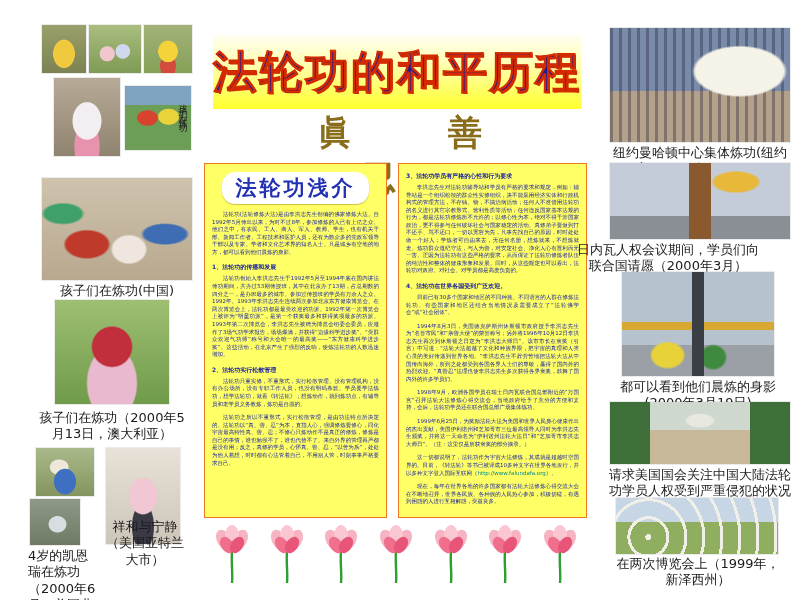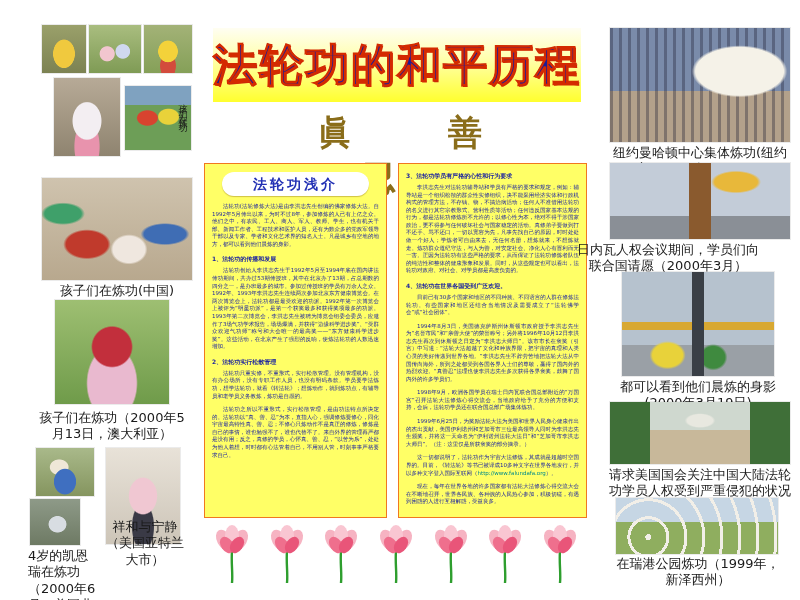--- a/index.html
+++ b/index.html
@@ -4,38 +4,38 @@
 <style>
   html,body{margin:0;padding:0;}
   body{width:800px;height:600px;background:#ffffff;position:relative;overflow:hidden;
        font-family:"DejaVu Sans","Liberation Sans",sans-serif;}
   .ph{position:absolute;background-size:cover;box-shadow:0 0 0 1px rgba(0,0,0,0.08);}
   .cap{position:absolute;color:#1a1a1a;font-size:13px;line-height:1.25;text-align:center;}
   .vcap{position:absolute;color:#1a1a1a;font-size:9px;letter-spacing:4px;
         writing-mode:vertical-rl;text-orientation:upright;}
 
   
-  .banner{position:absolute;left:213px;top:28px;width:368px;height:74px;
+  .banner{position:absolute;left:213px;top:35px;width:368px;height:74px;
           background:linear-gradient(180deg,#fffef2 0%,#ffffb0 40%,#ffff2e 100%);
           display:flex;align-items:center;justify-content:center;}
   .banner .t{font-size:44px;font-weight:bold;color:#1c1c96;letter-spacing:2px;
              -webkit-text-stroke:1px #d42a00;text-shadow:1px 1px 0 #d42a00;}
   .motto{position:absolute;left:240px;top:110px;width:320px;text-align:center;
          font-family:"DejaVu Serif","Liberation Serif",serif;
          font-size:34px;font-weight:bold;color:#8a6d1a;letter-spacing:42px;text-indent:42px;}
 
   
   .panel{position:absolute;top:163px;height:355px;background:#ffff66;
          border:1.5px solid #f07820;padding:6px 7px;box-sizing:border-box;
          color:#1c24a0;overflow:hidden;}
   .panel.lp{left:204px;width:183px;}
   .panel.rp{left:398px;width:189px;}
   .pill{background:#ffffff;border-radius:13px;margin:2px 10px 7px 10px;padding:2px 0;
         text-align:center;box-shadow:0 1px 1px rgba(120,80,0,.35);}
-  .pill span{font-size:14px;font-weight:bold;color:#2230b4;letter-spacing:3px;}
+  .pill span{font-size:21px;font-weight:bold;color:#2230b4;letter-spacing:3px;}
   .panel p{font-size:5.5px;line-height:1.38;margin:0 0 6px 0;text-align:justify;
            text-indent:11px;}
   .panel h4{font-size:6px;font-weight:bold;margin:7px 0 3px 0;}
   .url{color:#008b8b;}
 
   
   .lotus-strip{position:absolute;left:204px;top:523px;width:384px;height:66px;
                background:#ffffff;display:flex;justify-content:space-between;
                align-items:flex-start;padding:2px 6px;box-sizing:border-box;}
   .lotus{width:44px;height:60px;}
@@ -172,13 +172,13 @@
 <div class="ph" style="left:622px;top:272px;width:152px;height:104px;
      background:linear-gradient(90deg,rgba(0,0,0,0) 0 46%,#3a3f46 46% 54%,rgba(0,0,0,0) 54%),linear-gradient(180deg,rgba(0,0,0,0) 0 48%,#d8a832 48% 56%,rgba(0,0,0,0) 56%),radial-gradient(ellipse at 30% 80%,#e8d23a 0 10%,rgba(0,0,0,0) 12%),radial-gradient(ellipse at 60% 82%,#3f8a3f 0 9%,rgba(0,0,0,0) 11%),linear-gradient(180deg,#b6c2ce 0 70%,#9aa0a6 70% 100%);"></div>
 <div class="cap" style="left:612px;top:379px;width:172px;">都可以看到他们晨炼的身影(2000年3月19日)</div>
 
 <div class="ph" style="left:610px;top:402px;width:180px;height:62px;
      background:radial-gradient(ellipse at 50% 30%,#e8e8e0 0 10%,rgba(0,0,0,0) 12%),linear-gradient(90deg,#3f6f38 0 22%,rgba(0,0,0,0) 22% 78%,#3f6f38 78%),linear-gradient(180deg,#cfd8cf 0 45%,#c8b89a 45% 100%);"></div>
 <div class="cap" style="left:604px;top:467px;width:192px;">请求美国国会关注中国大陆法轮功学员人权受到严重侵犯的状况（1999年7月，国会山庄）</div>
 
 <div class="ph" style="left:616px;top:498px;width:162px;height:56px;
      background:repeating-radial-gradient(circle at 20% 70%,#f2efe8 0 3px,rgba(0,0,0,0) 3px 18px),linear-gradient(180deg,#c6d6e4 0 42%,#8fae5f 42% 100%);"></div>
-<div class="cap" style="left:610px;top:556px;width:176px;">在瑞港公园炼功（1999年，新泽西州）</div>
+<div class="cap" style="left:610px;top:556px;width:176px;">在两次博览会上（1999年，新泽西州）</div>
 
 </body></html>

